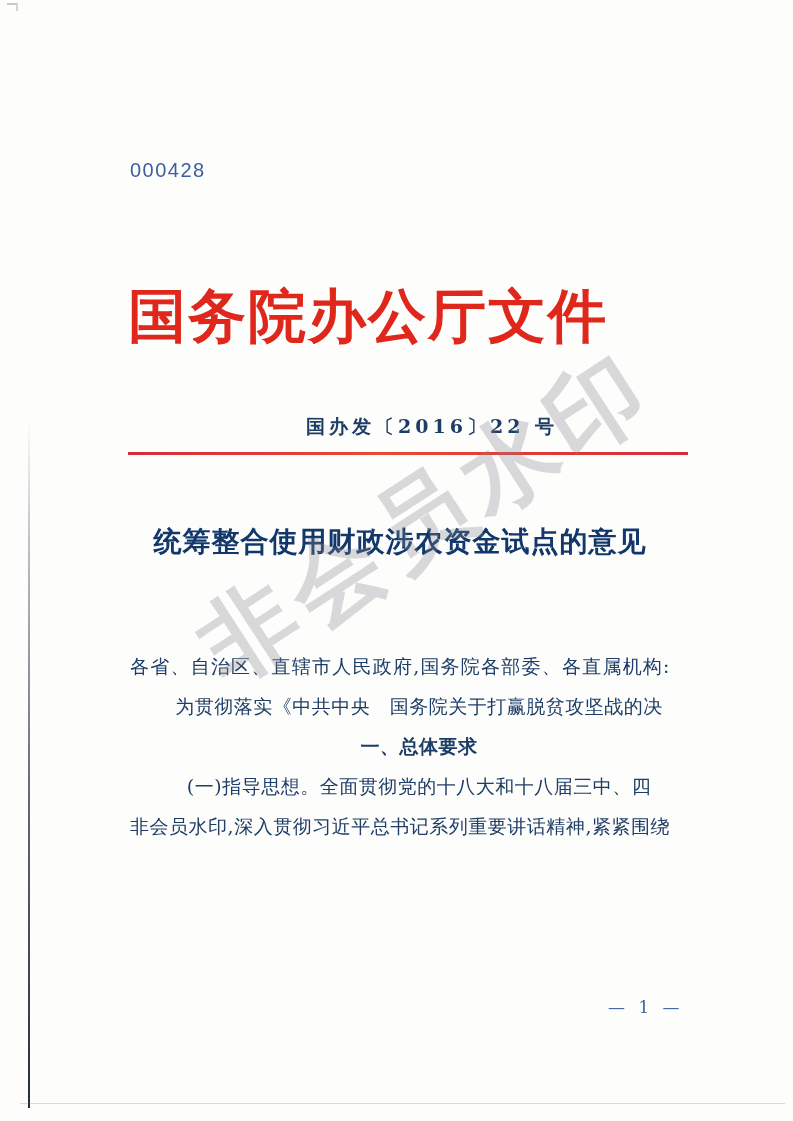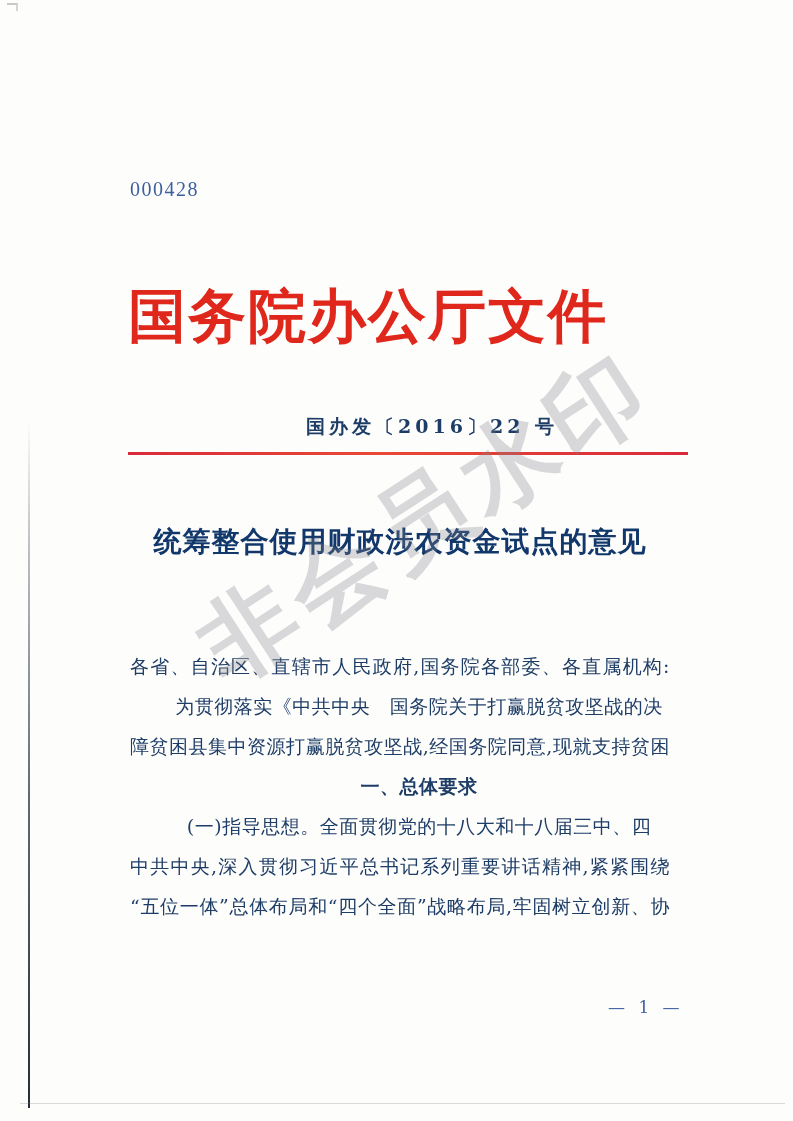--- a/index.html
+++ b/index.html
@@ -37,22 +37,22 @@
       rgba(70,80,95,0.35) 18%,
       rgba(45,55,70,0.75) 55%,
       rgba(25,35,48,0.95) 100%);
   }
   
   .bottom-scan-line{
     position:absolute;left:20px;top:1103px;width:765px;height:1px;
     background:rgba(130,130,130,0.28);
   }
   .stamp-number{
-    position:absolute;left:130px;top:178px;
-    font-family:Liberation Serif, serif;
+    position:absolute;left:130px;top:159px;
+    font-family:Liberation Sans, sans-serif;
     font-size:20px;letter-spacing:1.5px;
     color:var(--stamp-blue);
   }
   .masthead{
     position:absolute;left:128px;top:278px;width:560px;
     text-align:left;
     font-size:58px;font-weight:bold;
     letter-spacing:2px;
     color:var(--masthead-red);
     white-space:nowrap;
@@ -136,22 +136,20 @@
 
   <div class="red-divider"></div>
 
   <div class="doc-title">
     <div class="title-line">统筹整合使用财政涉农资金试点的意见</div>
   </div>
 
   <div class="doc-body">
     <div class="bl justify">各省、自治区、直辖市人民政府,国务院各部委、各直属机构:</div>
     <div class="bl indent justify">为贯彻落实《中共中央　国务院关于打赢脱贫攻坚战的决定》</div>
-    <div class="bl justify">障贫困县集中资源打赢脱贫攻坚战,经国务院同意,现就支持贫困</div>
     <div class="bl indent heading">一、总体要求</div>
     <div class="bl indent justify">(一)指导思想。全面贯彻党的十八大和十八届三中、四中、五</div>
-    <div class="bl justify">中共中央,深入贯彻习近平总书记系列重要讲话精神,紧紧围绕</div>
-    <div class="bl justify">“五位一体”总体布局和“四个全面”战略布局,牢固树立创新、协</div>
+    <div class="bl justify">非会员水印,深入贯彻习近平总书记系列重要讲话精神,紧紧围绕</div>
   </div>
 
   <div class="page-number">— 1 —</div>
 
 </div>
 
 </body></html>

